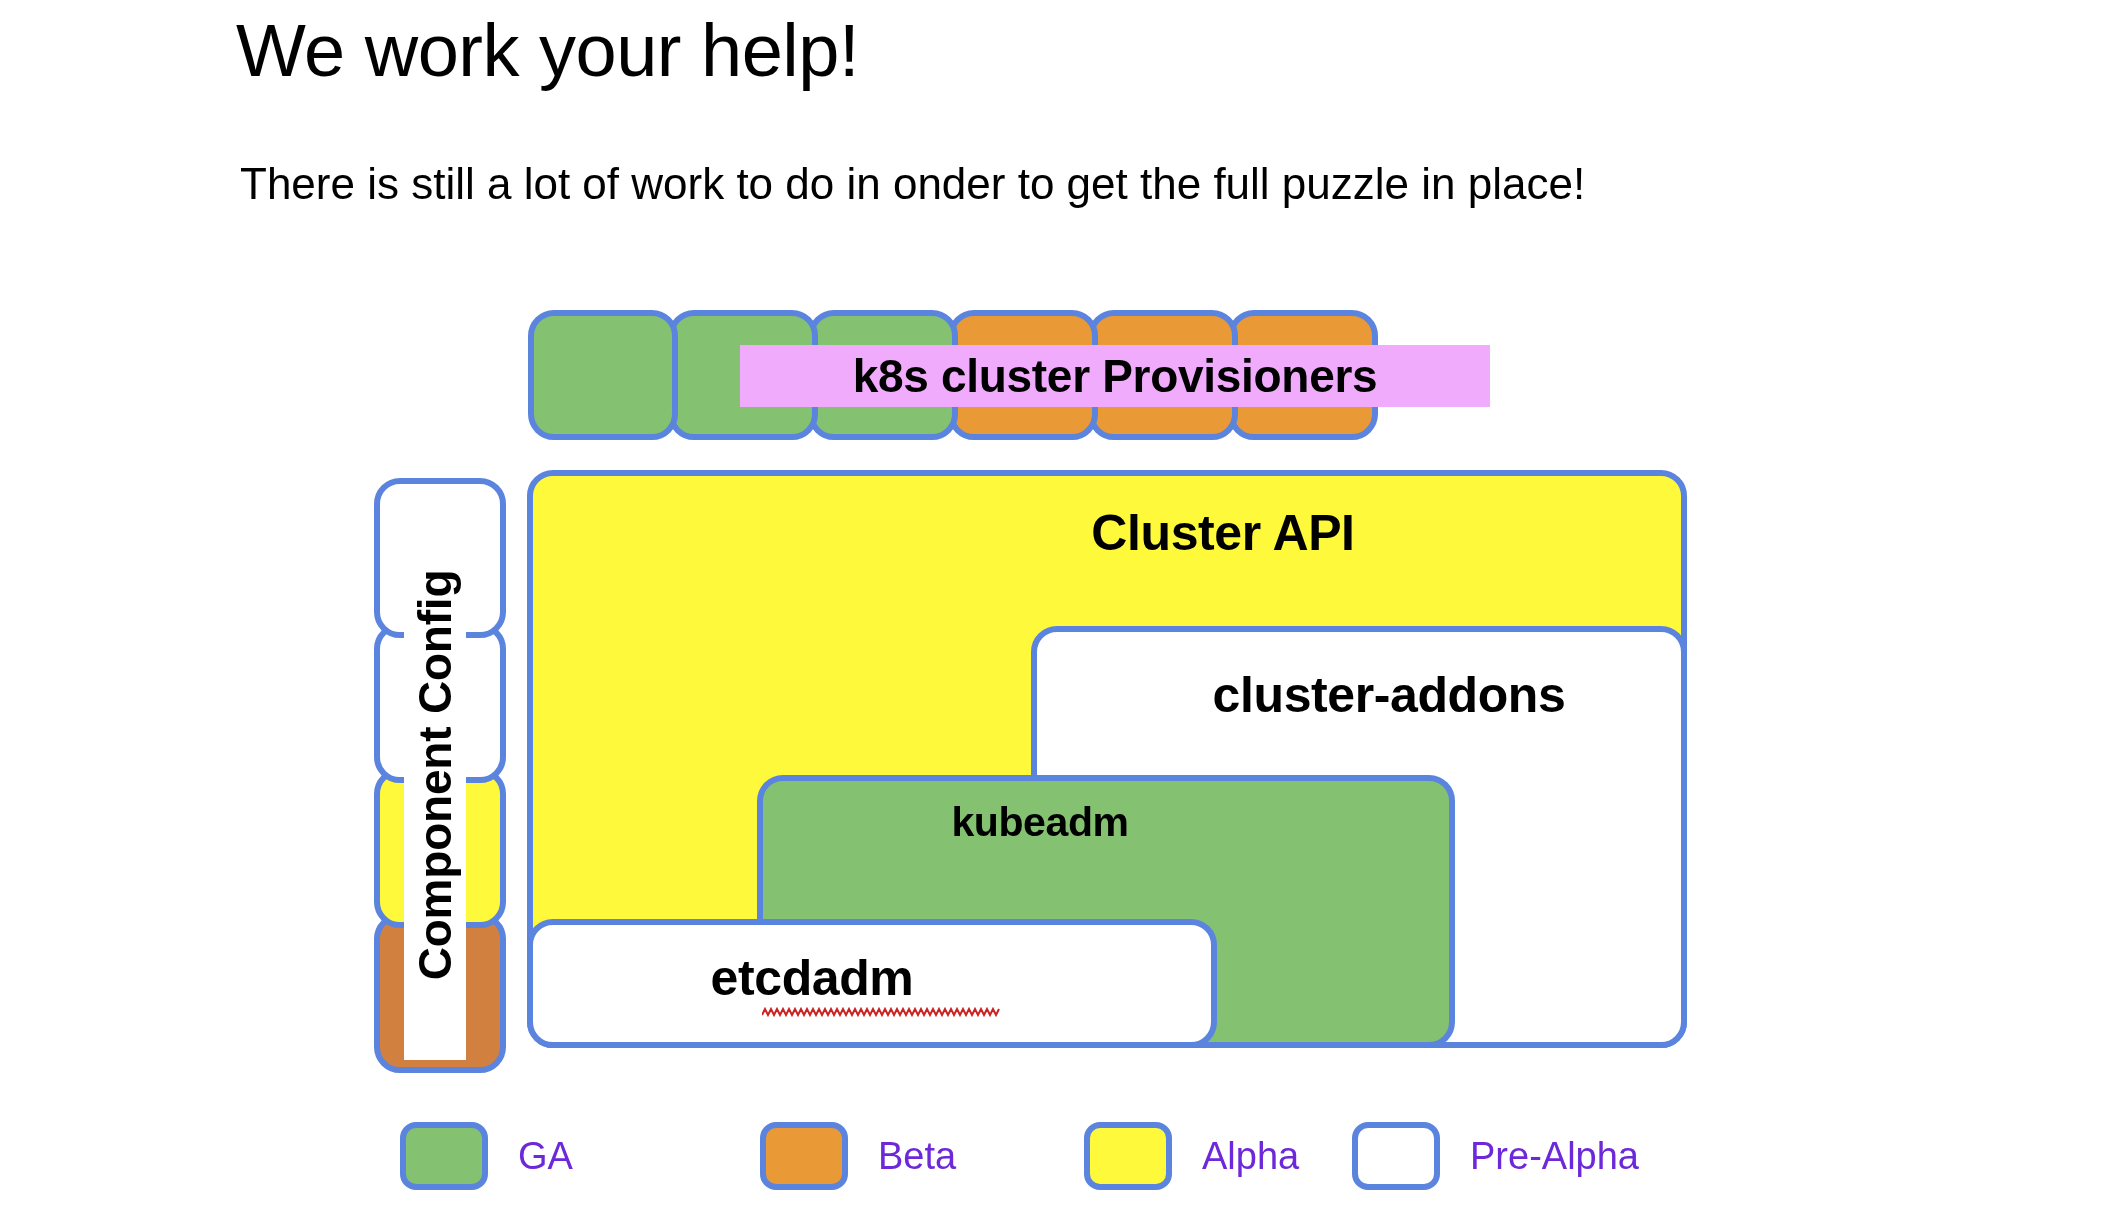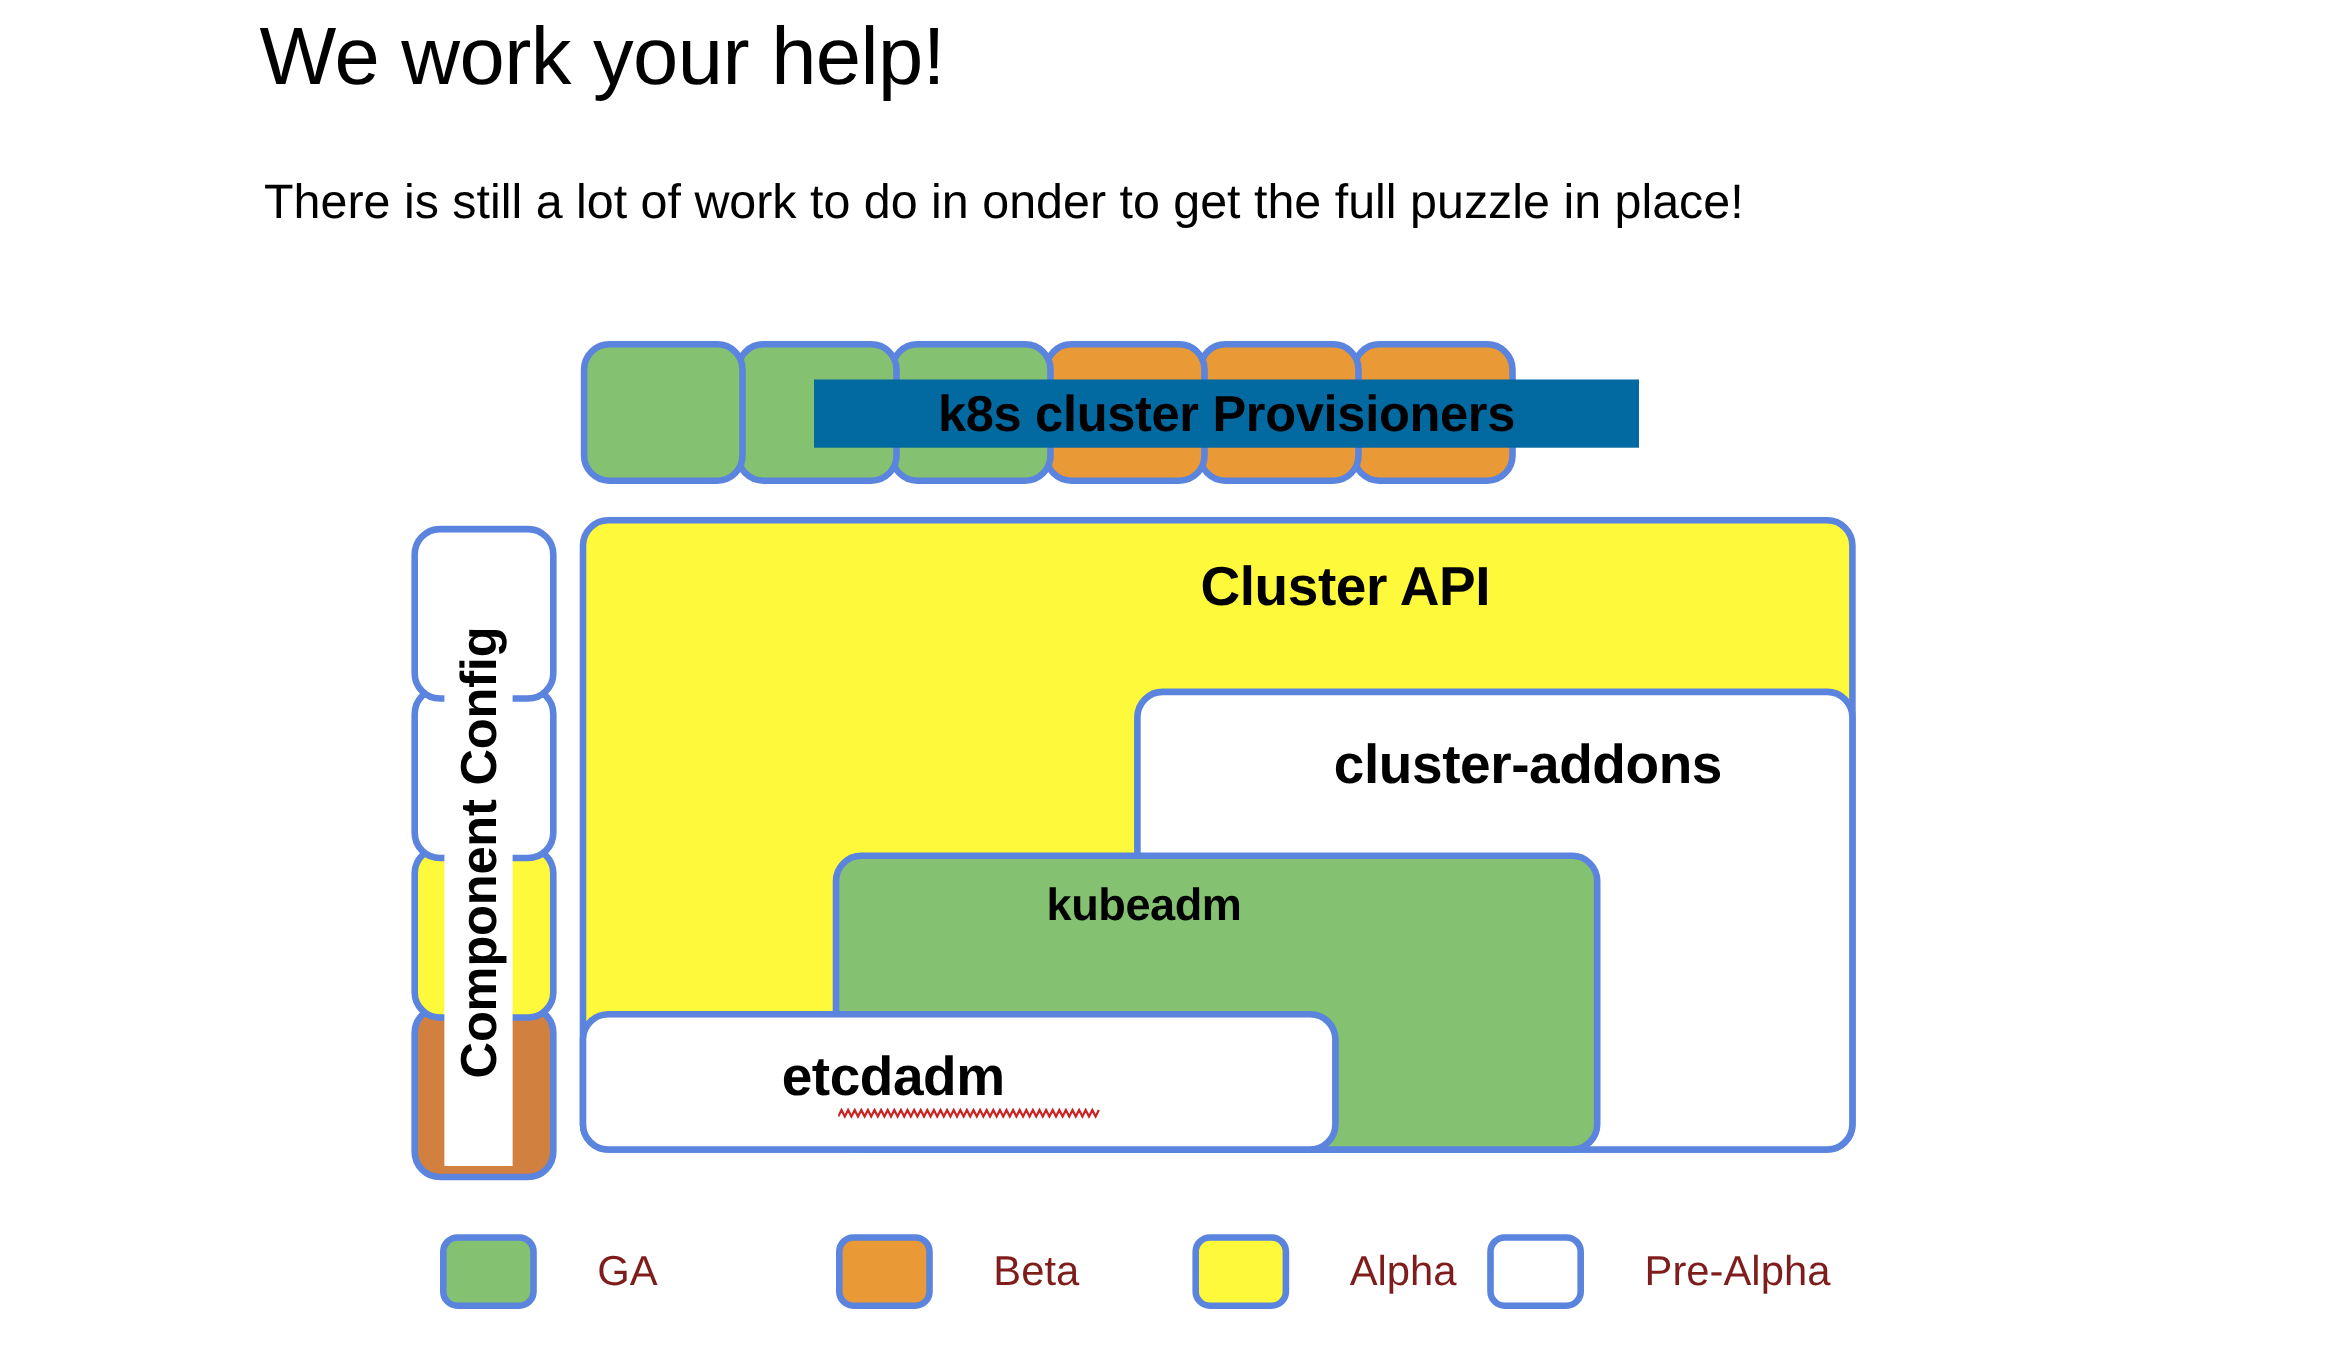--- a/index.html
+++ b/index.html
@@ -56,21 +56,21 @@
     top: 310px;
     width: 150px;
     height: 130px;
   }
   #provisioner-banner {
     position: absolute;
     left: 740px;
     top: 345px;
     width: 750px;
     height: 62px;
-    background: #0369a1;
+    background: #f0abfc;
     display: flex;
     align-items: center;
     justify-content: center;
     font-size: 46px;
     font-weight: bold;
     letter-spacing: -0.3px;
     z-index: 6;
   }
 
   
@@ -166,25 +166,25 @@
   #legend { position: absolute; left: 0; top: 1122px; }
   .legend-item { position: absolute; top: 0; display: flex; align-items: center; }
   .legend-swatch {
     box-sizing: border-box;
     width: 88px; height: 68px;
     border: 6px solid #5B84DE;
     border-radius: 16px;
     flex: none;
   }
   .legend-text {
-    margin-left: 55px;
+    margin-left: 30px;
     font-size: 38px;
     font-weight: 400;
     white-space: nowrap;
-    color: #7f1d1d;
+    color: #6d28d9;
   }
 </style>
 </head>
 <body>
 
 <div id="slide-title">We work your help!</div>
 
 <div id="slide-subtitle">There is still a lot of work to do in onder to get the full puzzle in place!</div>
 
 <div id="provisioner-row">

